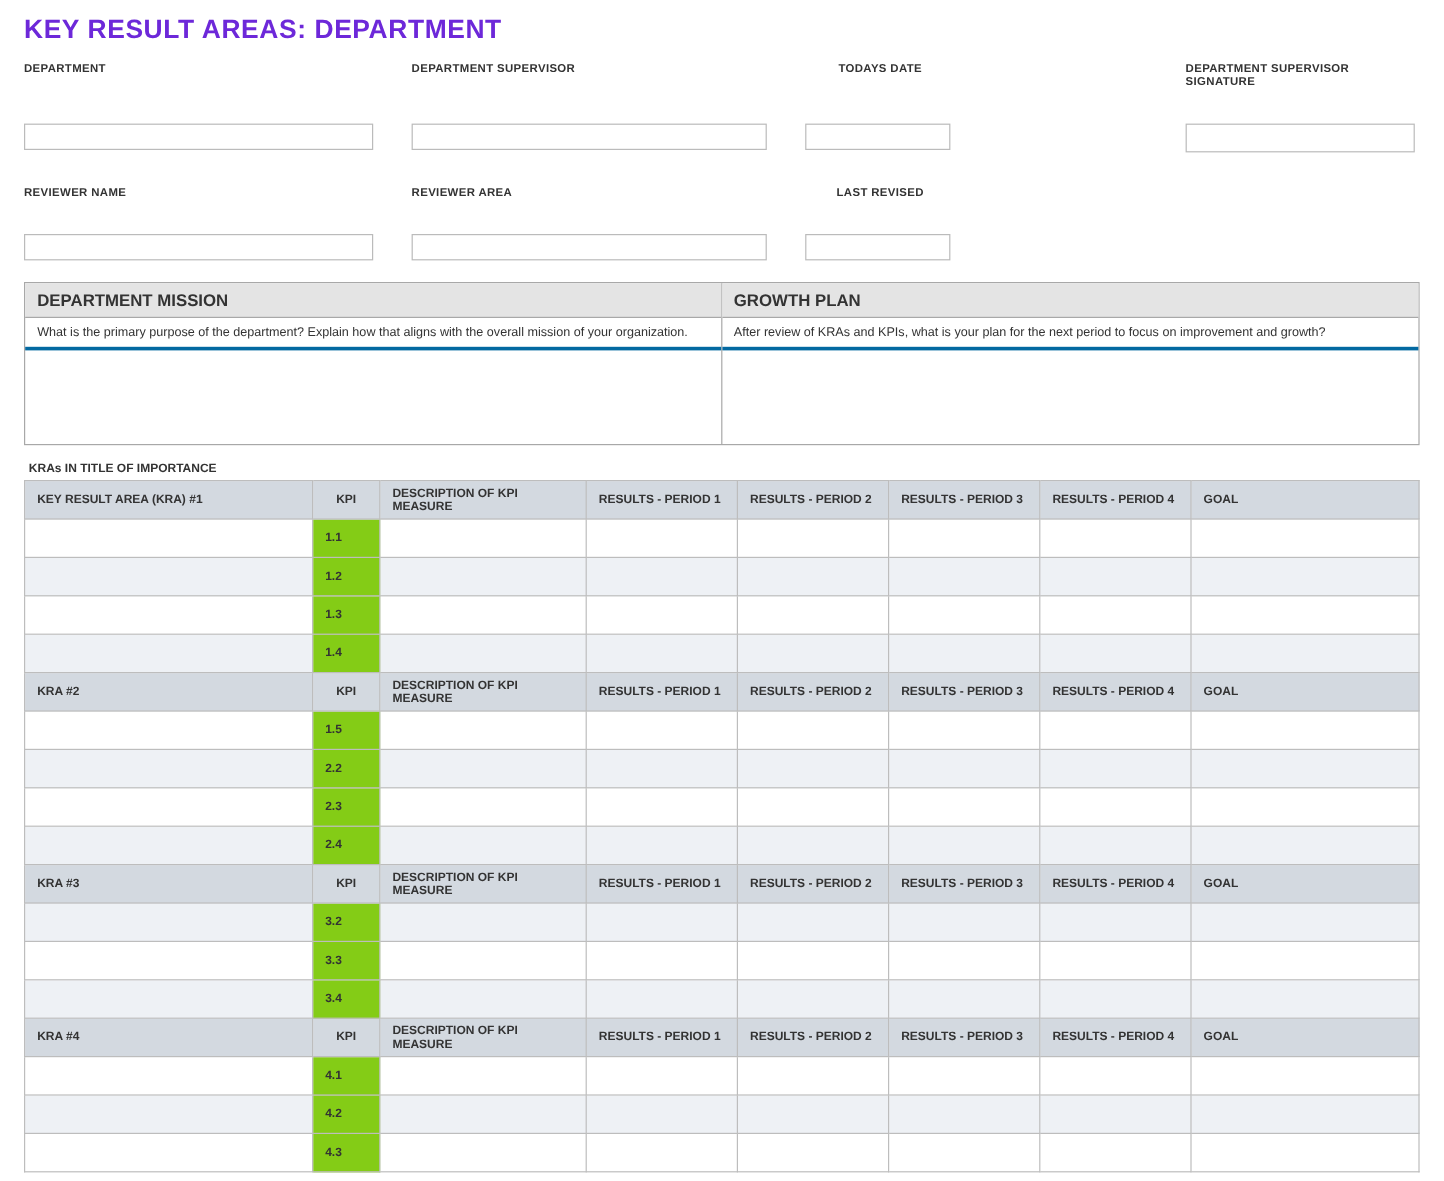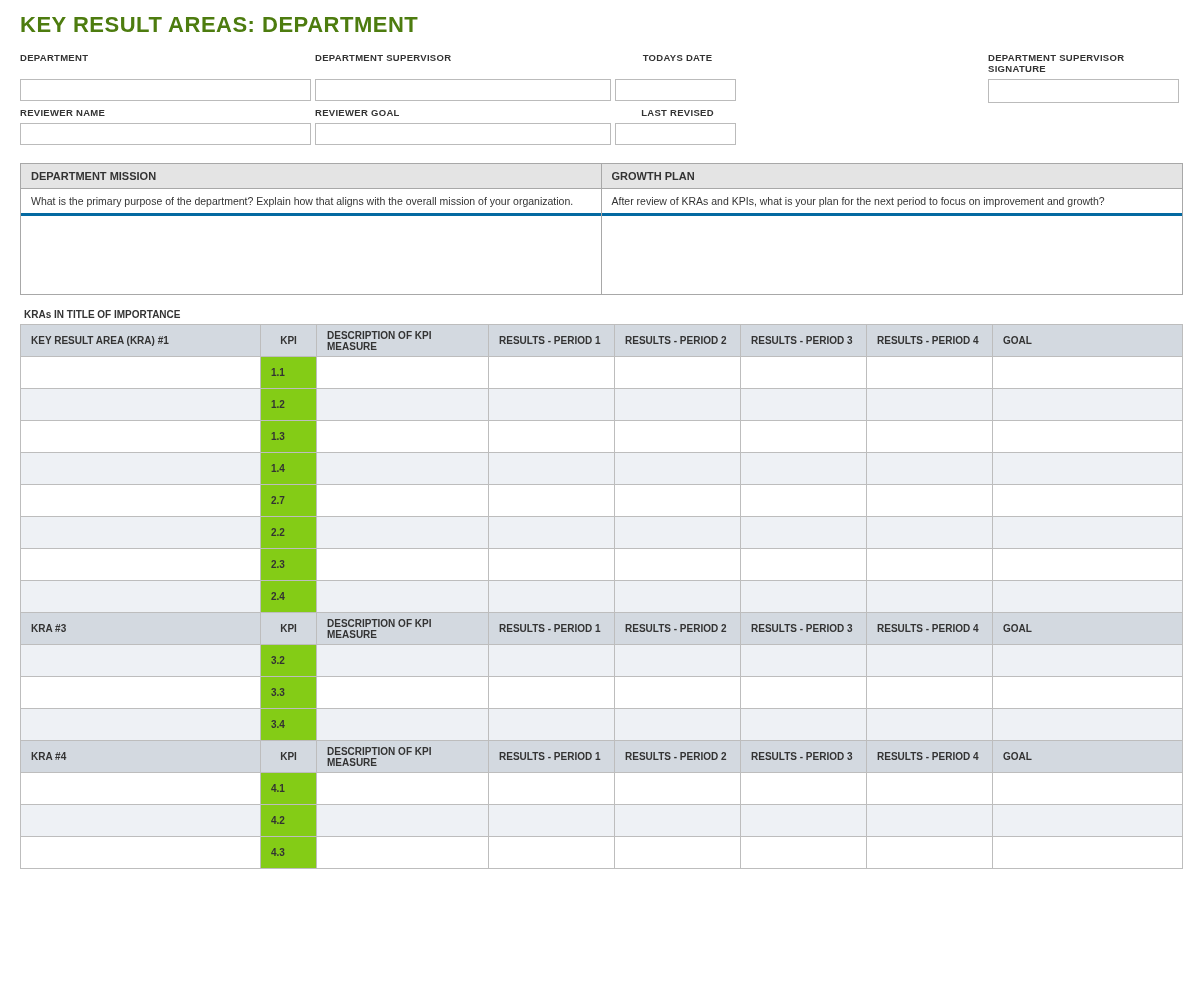--- a/index.html
+++ b/index.html
@@ -8,29 +8,30 @@
     margin: 0;
     padding: 12px 20px 40px 20px;
     background: #fff;
     color: #333;
     font-size: 11px;
   }
   h1.title {
     font-size: 22px;
     font-weight: bold;
     letter-spacing: 0.5px;
-    color: #4d7c0f;
+    color: #6d28d9;
     margin: 0 0 14px 0;
   }
   .top-grid {
     display: grid;
     grid-template-columns: 295px 300px 125px 1fr 195px;
     column-gap: 0;
     row-gap: 4px;
     margin-bottom: 18px;
+    gap: 28px;
   }
   .top-label {
     font-size: 9.5px;
     font-weight: bold;
     letter-spacing: 0.3px;
     padding-bottom: 1px;
   }
   .spacer { }
   .input-box {
     border: 1px solid #bbb;
@@ -44,21 +45,21 @@
     display: grid;
     grid-template-columns: 1fr 1fr;
     border: 1px solid #a8a8a8;
     margin-bottom: 14px;
     background: #fff;
   }
   .mp-col { display:flex; flex-direction:column; }
   .mp-col:first-child { border-right: 1px solid #a8a8a8; }
   .mp-header {
     background: #e4e4e4;
-    font-size: 11px;
+    font-size: 14px;
     font-weight: bold;
     padding: 6px 10px;
     border-bottom: 1px solid #a8a8a8;
   }
   .mp-prompt {
     font-size: 10.5px;
     padding: 6px 10px;
     border-bottom: 3px solid #0369a1;
   }
   .mp-body {
@@ -123,21 +124,21 @@
   <div class="spacer"></div>
   <div class="top-label" style="">DEPARTMENT SUPERVISOR SIGNATURE</div>
 
   <div class="input-box"></div>
   <div class="input-box"></div>
   <div class="input-box"></div>
   <div class="spacer"></div>
   <div class="input-box sig"></div>
 
   <div class="top-label">REVIEWER NAME</div>
-  <div class="top-label">REVIEWER GOAL</div>
+  <div class="top-label">REVIEWER AREA</div>
   <div class="top-label" style="text-align:center">LAST REVISED</div>
   <div class="spacer"></div>
   <div class="spacer"></div>
 
   <div class="input-box"></div>
   <div class="input-box"></div>
   <div class="input-box"></div>
   <div class="spacer"></div>
   <div class="spacer"></div>
 </div>
@@ -212,23 +213,33 @@
       <tr class="kpi-row even">
         <td class="name"></td>
         <td class="kpi-cell">1.4</td>
         <td class="val"></td>
         <td class="val"></td>
         <td class="val"></td>
         <td class="val"></td>
         <td class="val"></td>
         <td class="val"></td>
       </tr>
-      <tr class="kpi-row odd">
-        <td class="name"></td>
-        <td class="kpi-cell">2.7</td>
+      <tr class="header-row">
+        <th>KRA #2</th>
+        <th style="text-align: center;">KPI</th>
+        <th>DESCRIPTION OF KPI MEASURE</th>
+        <th>RESULTS - PERIOD 1</th>
+        <th>RESULTS - PERIOD 2</th>
+        <th>RESULTS - PERIOD 3</th>
+        <th>RESULTS - PERIOD 4</th>
+        <th>GOAL</th>
+      </tr>
+      <tr class="kpi-row odd">
+        <td class="name"></td>
+        <td class="kpi-cell">1.5</td>
         <td class="val"></td>
         <td class="val"></td>
         <td class="val"></td>
         <td class="val"></td>
         <td class="val"></td>
         <td class="val"></td>
       </tr>
       <tr class="kpi-row even">
         <td class="name"></td>
         <td class="kpi-cell">2.2</td>

